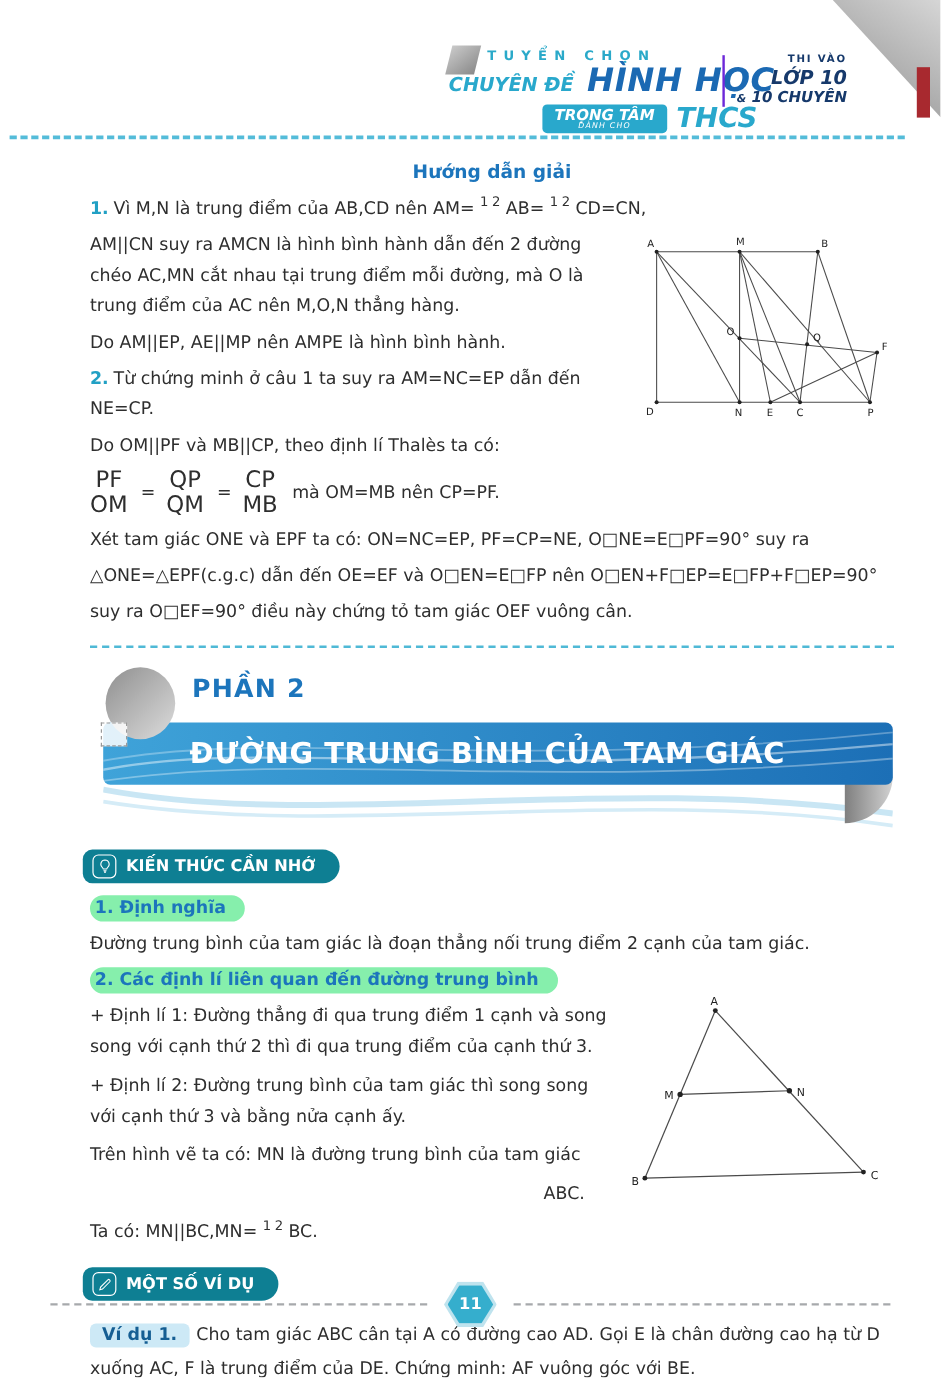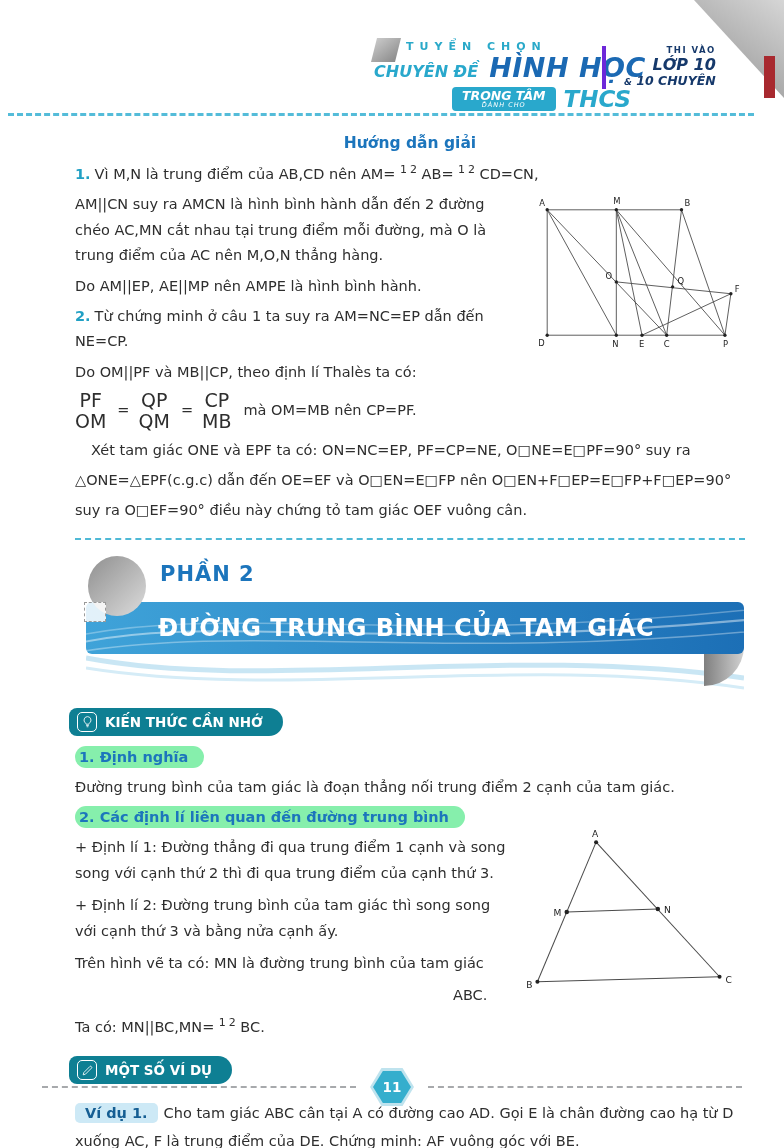--- a/index.html
+++ b/index.html
@@ -26,22 +26,22 @@
     background:linear-gradient(135deg,#c9c9c9,#8a8a8a); transform:skewX(-14deg);
   }
   .tagline {
     position:absolute; top:40px; left:406px; color:#2AA9C9;
     font-size:11px; font-weight:bold; letter-spacing:6px;
   }
   .title-row { position:absolute; top:52px; left:374px; white-space:nowrap; }
   .t-pre { color:#29A8CC; font-style:italic; font-weight:800; font-size:16px; margin-right:6px; }
   .t-main { color:#1B69B3; font-style:italic; font-weight:800; font-size:27px; letter-spacing:.5px; }
   .right-block {
-    position:absolute; top:46px; left:602px; padding-left:18px;
-    border-left:4px solid #6d28d9; color:#16396B; line-height:1.15;
+    position:absolute; top:46px; left:602px; padding-left:10px;
+    border-left:2px solid #6d28d9; color:#16396B; line-height:1.15;
   }
   .r-top { font-size:8.5px; font-weight:bold; letter-spacing:1.5px; }
   .r-big { font-size:16px; font-weight:800; font-style:italic; }
   .r-bottom { font-size:12.5px; font-weight:800; font-style:italic; }
   .r-amp { font-size:9px; font-weight:bold; }
   .sub-row { position:absolute; top:86px; left:452px; display:flex; align-items:center; gap:8px; }
   .sub-pill {
     display:inline-flex; flex-direction:column; align-items:center;
     background:#29A8CC; color:#fff; font-style:italic; border-radius:4px;
     padding:2px 10px; line-height:1.05;
@@ -56,21 +56,21 @@
   .p { font-size:14.5px; line-height:1.75; margin-bottom:5px; }
   .num { color:#21A0C4; font-weight:bold; margin-right:4px; }
   .mf { display:inline-block; vertical-align:6px; font-size:11px; line-height:0; margin:0 3px; }
   .mf span { display:inline-block; margin:0 1.5px; }
   .vfrac {
     display:inline-flex; flex-direction:column; align-items:center;
     line-height:1.12; font-size:19px; vertical-align:middle; margin-right:2px;
   }
   .eq { margin:0 9px; }
   .rtail { margin-left:10px; }
-  .clear-r { clear:right;margin-left:16px; }
+  .clear-r { clear:right; }
   .fig1 { float:right; width:208px; margin:2px 0 6px 14px; }
   .fig2 { float:right; width:218px; margin:0 6px 6px 12px; }
   figure svg { display:block; }
   .figtext { font-family:"DejaVu Sans", sans-serif; fill:#222; }
 
   
   .sep { margin:14px 39px 0 75px; border-top:2px dashed #4FB9D6; }
 
   
   .part2 { position:relative; height:136px; margin-top:16px; }

